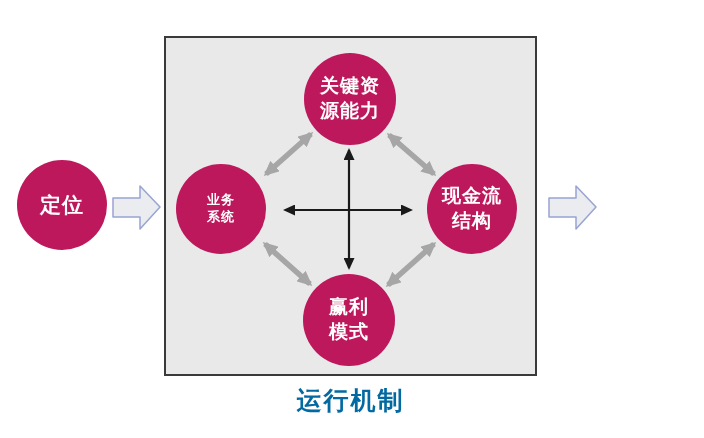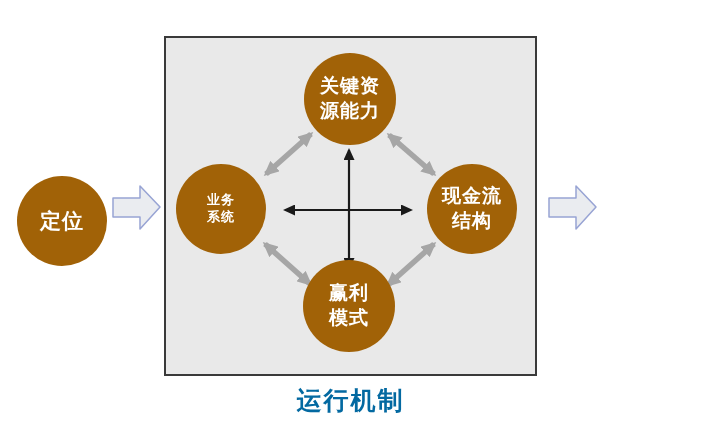--- a/index.html
+++ b/index.html
@@ -19,38 +19,38 @@
     border: 2px solid #3a3a3a;
   }
   .arrow-layer {
     position: absolute;
     left: 0; top: 0;
     width: 704px; height: 438px;
   }
   .node {
     position: absolute;
     border-radius: 50%;
-    background: #a16207;
+    background: #be185d;
     color: #ffffff;
     font-weight: bold;
     display: flex;
     align-items: center;
     justify-content: center;
     text-align: center;
   }
   .node span {
     white-space: pre-line;
     line-height: 1.3;
     letter-spacing: 1px;
   }
-  .node-positioning   { left: 17px;  top: 176px; width: 90px; height: 90px; font-size: 21px; }
+  .node-positioning   { left: 17px;  top: 160px; width: 90px; height: 90px; font-size: 21px; }
   .node-key-resources { left: 304px; top: 53px;  width: 92px; height: 92px; font-size: 19px; }
   .node-business      { left: 176px; top: 164px; width: 90px; height: 90px; font-size: 13px; }
   .node-cashflow      { left: 427px; top: 164px; width: 90px; height: 90px; font-size: 19px; }
-  .node-profit        { left: 303px; top: 260px; width: 92px; height: 92px; font-size: 19px; }
+  .node-profit        { left: 303px; top: 274px; width: 92px; height: 92px; font-size: 19px; }
   .node-value         { left: 595px; top: 162px; width: 90px; height: 90px; font-size: 19px; }
   .caption {
     position: absolute;
     left: 164px; top: 384px;
     width: 373px;
     text-align: center;
     font-size: 25px;
     font-weight: bold;
     letter-spacing: 2px;
     color: #0369a1;

